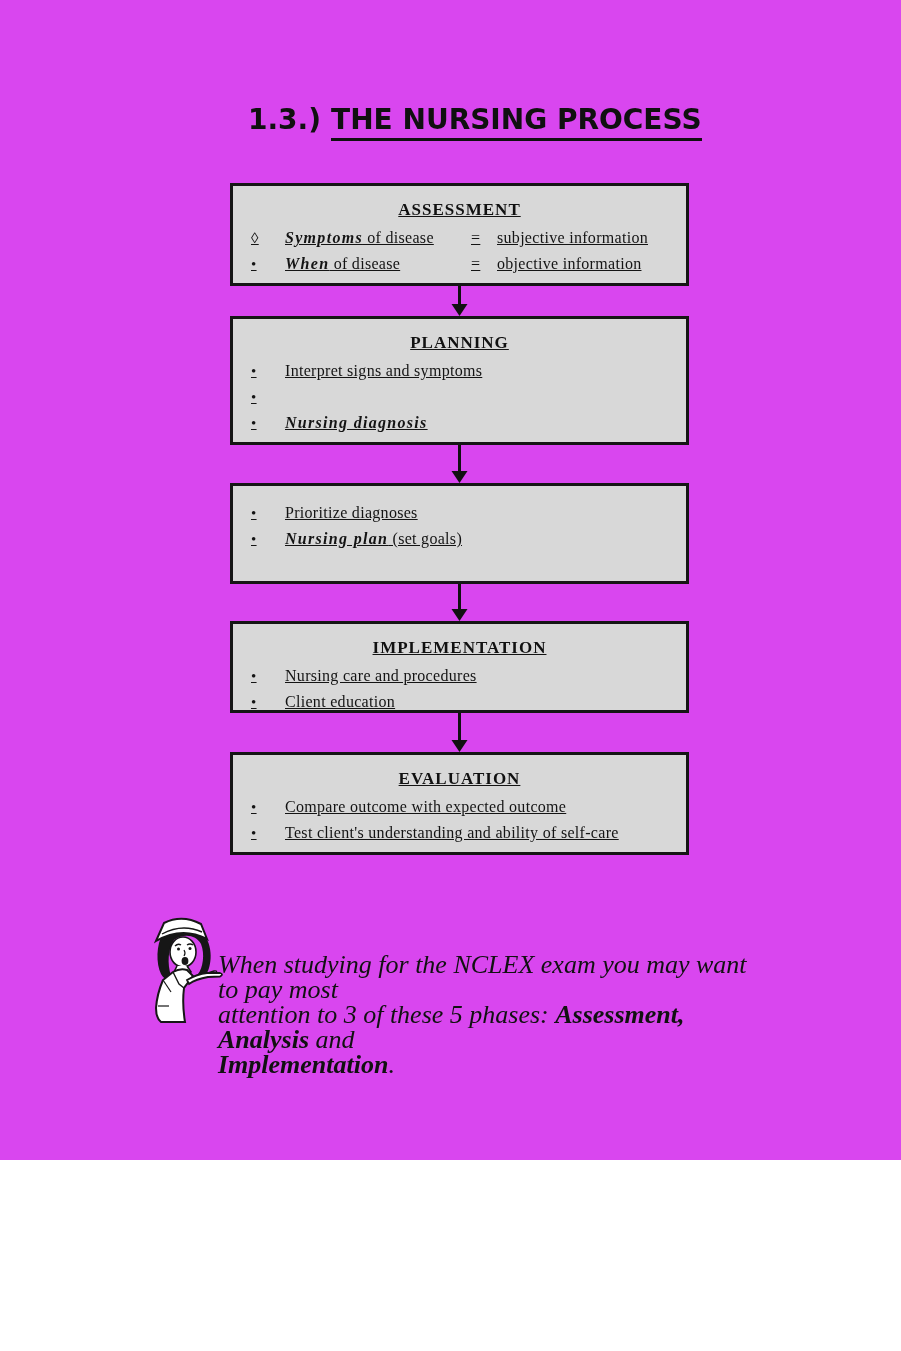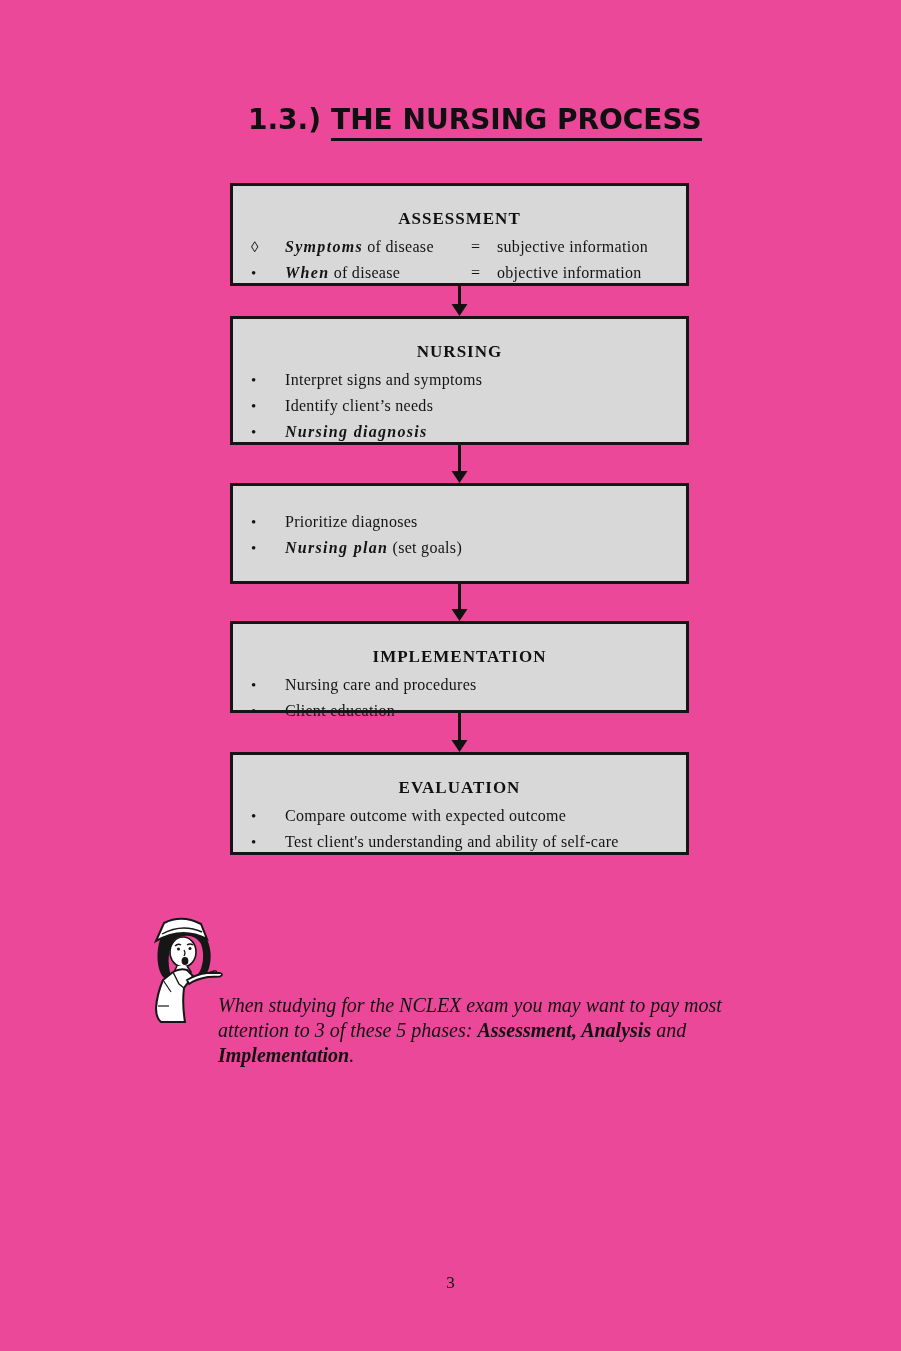--- a/index.html
+++ b/index.html
@@ -1,21 +1,21 @@
 <!DOCTYPE html>
 <html><head>
 <meta charset="utf-8">
 <style>
   * { margin: 0; padding: 0; box-sizing: border-box; }
   html, body { background: #ffffff; }
   .page {
     position: relative;
     width: 901px;
-    height: 1351px;
-    background: #ec4899;
+    height: 1160px;
+    background: #d946ef;
     font-family: "Liberation Serif", serif;
     color: #141414;
     overflow: hidden;
   }
 
   
   .title {
     position: absolute;
     left: 248px;
     top: 103px;
@@ -32,21 +32,22 @@
     padding-bottom: 2px;
   }
 
   
   .flowbox {
     position: absolute;
     left: 230px;
     width: 459px;
     background: #d8d8d8;
     border: 3px solid #151515;
-    padding-top: 23px;
+    padding-top: 14px;
+    text-decoration: underline;
   }
   .flowbox .hdr {
     text-align: center;
     font-weight: bold;
     font-size: 17px;
     letter-spacing: 1px;
     margin-bottom: 5px;
     color: #111111;
   }
   .row {
@@ -71,24 +72,24 @@
   .arrow { position: absolute; left: 450px; width: 19px; }
   .arrow svg { display: block; }
 
   
   .nurse { position: absolute; left: 135px; top: 914px; width: 92px; height: 114px; }
 
   
   .note {
     position: absolute;
     left: 218px;
-    top: 993px;
+    top: 952px;
     width: 540px;
     font-style: italic;
-    font-size: 20px;
+    font-size: 26px;
     line-height: 25px;
     color: #111111;
   }
   .note .bold { font-weight: bold; }
 
   
   .pageno {
     position: absolute;
     left: 0;
     top: 1273px;
@@ -124,28 +125,27 @@
   </div>
 
   <div class="arrow" style="top:286px;">
     <svg width="19" height="30" viewBox="0 0 19 30">
         <line x1="9.5" y1="0" x2="9.5" y2="19" stroke="#111" stroke-width="3"></line>
         <polygon points="1.5,18 17.5,18 9.5,30" fill="#111"></polygon>
       </svg>
   </div>
 
   <div class="flowbox" style="top:316px; height:129px;">
-    <div class="hdr">NURSING</div>
+    <div class="hdr">PLANNING</div>
     <div class="row">
       <span class="bullet">•</span>
         <span><span class="em"></span><span>Interpret signs and symptoms</span></span>
     </div>
     <div class="row">
       <span class="bullet">•</span>
-        <span><span class="em"></span><span>Identify client’s needs</span></span>
     </div>
     <div class="row">
       <span class="bullet">•</span>
         <span><span class="em">Nursing diagnosis</span><span></span></span>
     </div>
   </div>
 
   <div class="arrow" style="top:445px;">
     <svg width="19" height="38" viewBox="0 0 19 38">
         <line x1="9.5" y1="0" x2="9.5" y2="27" stroke="#111" stroke-width="3"></line>

